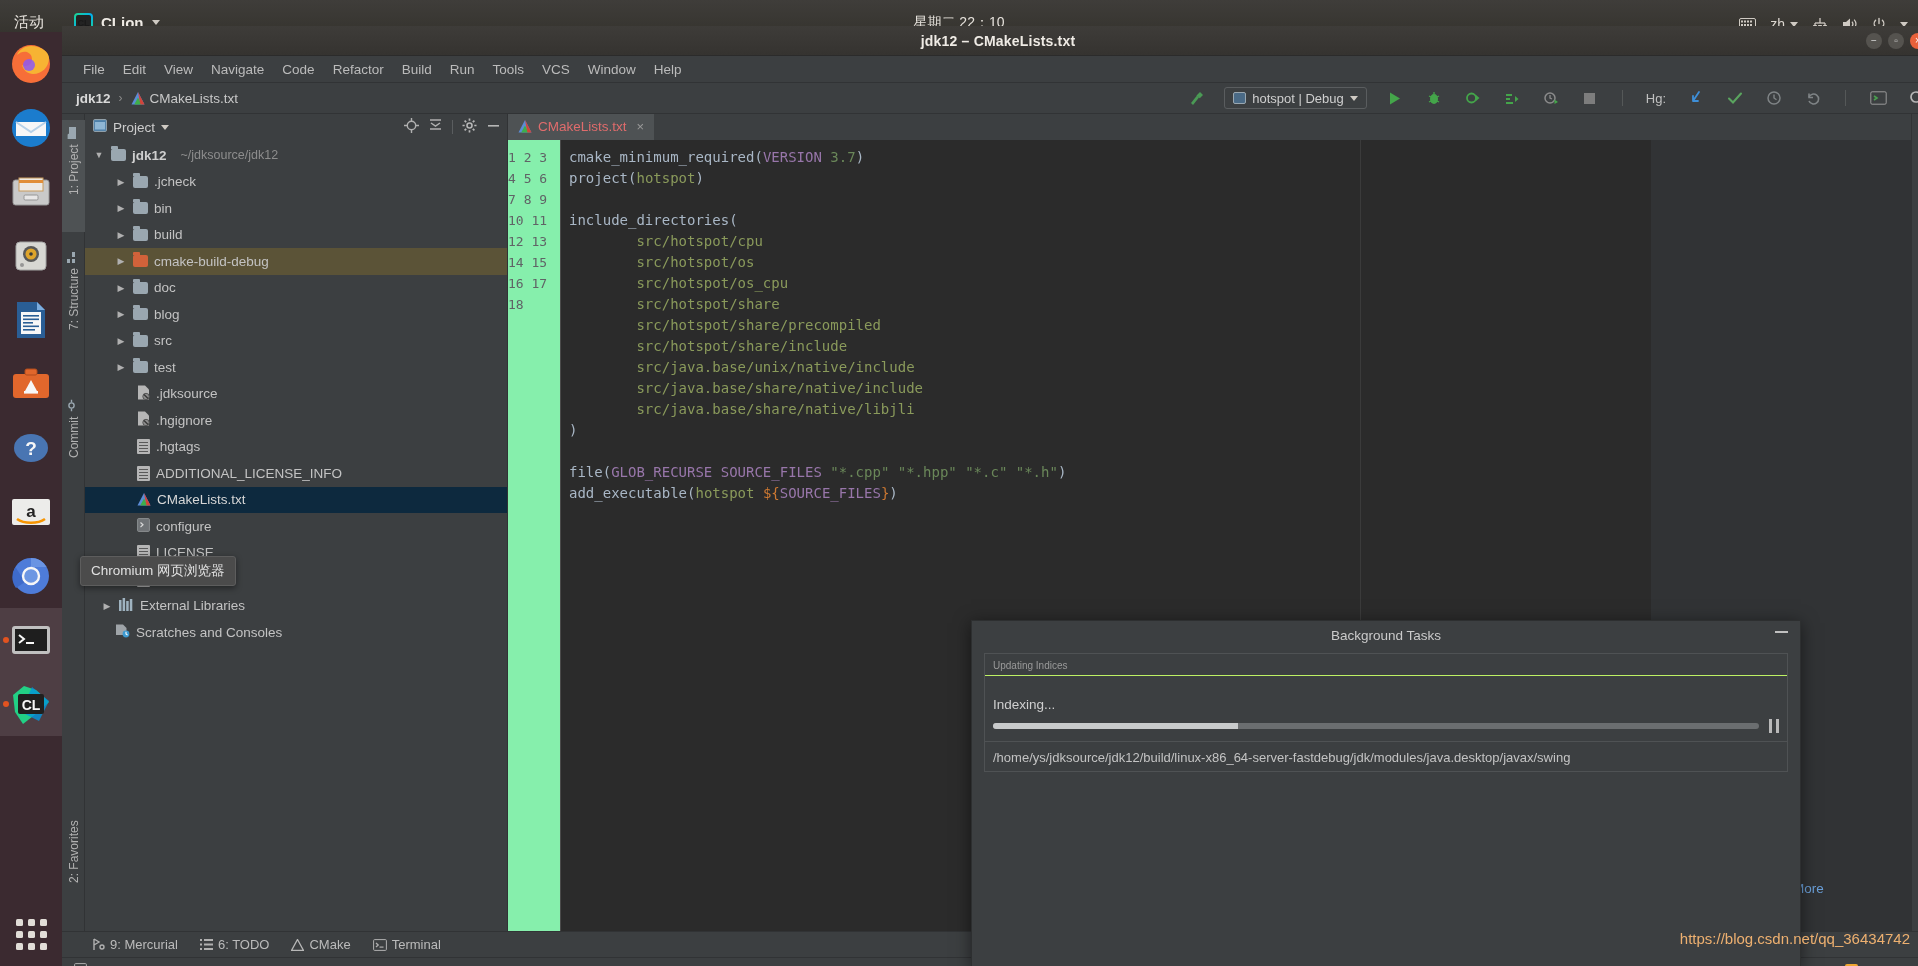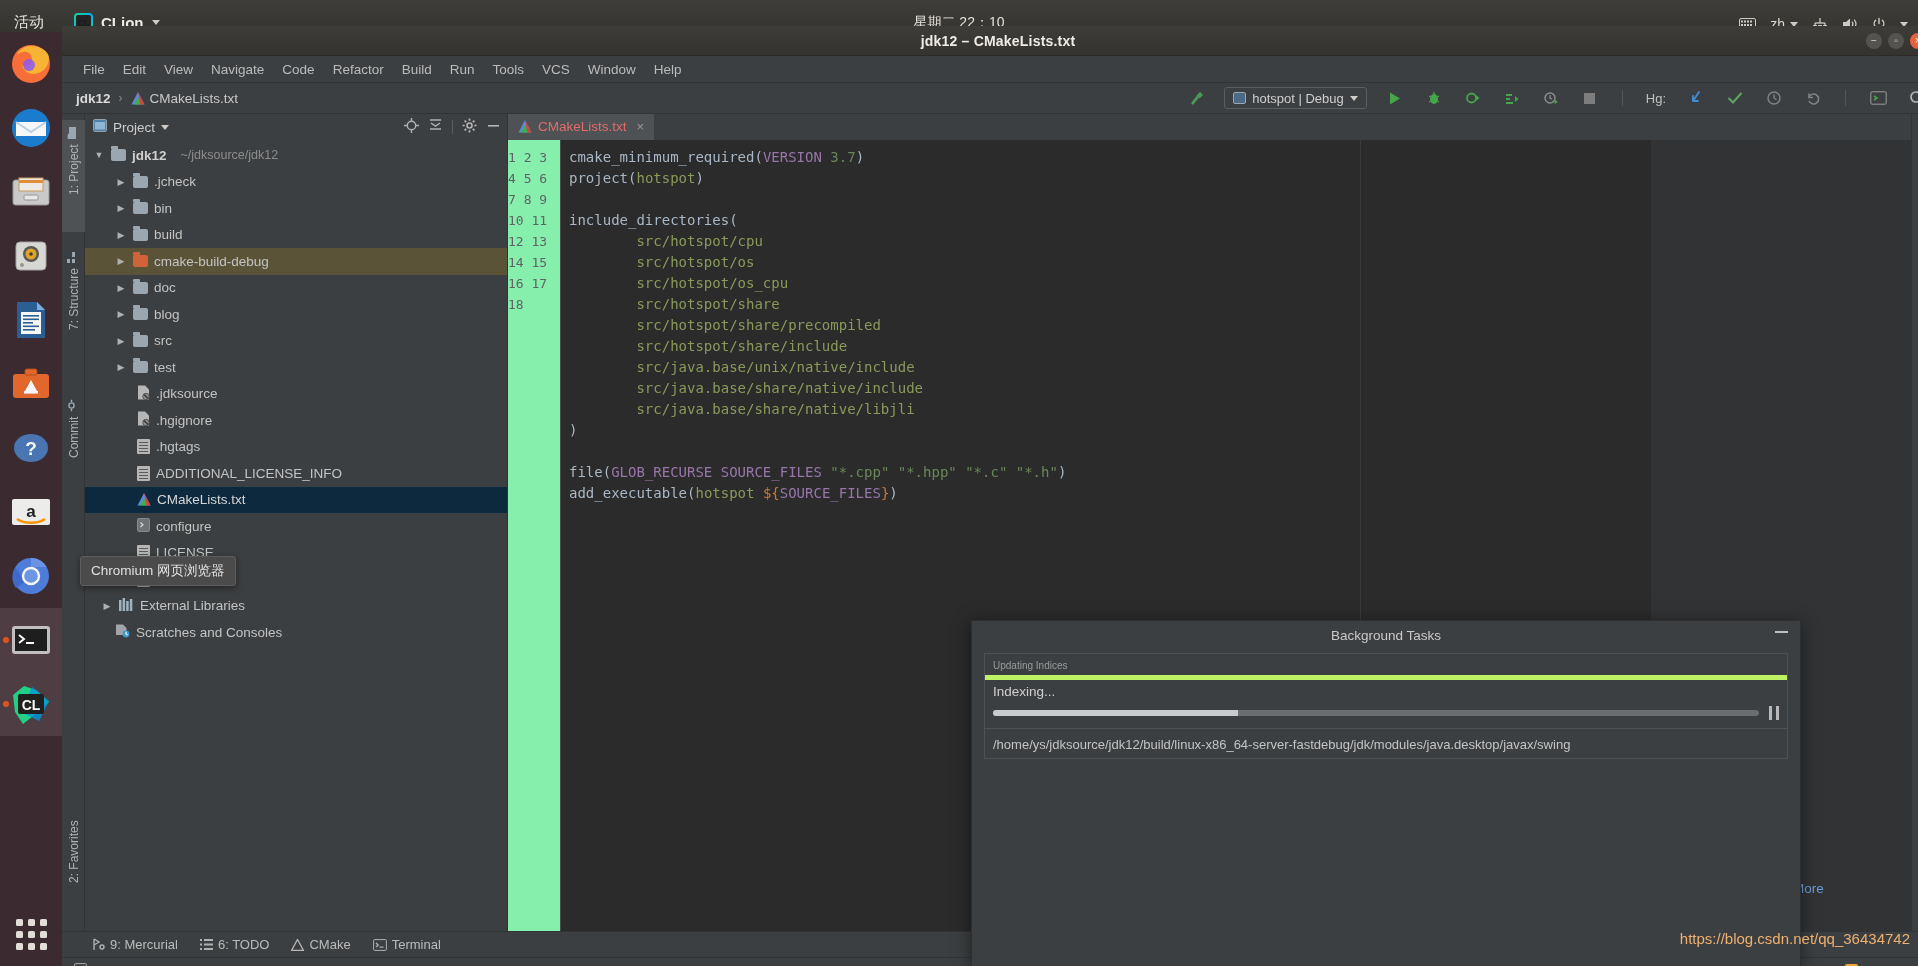--- a/index.html
+++ b/index.html
@@ -198,21 +198,21 @@
 
   
   .bt-dialog {
     position: absolute; left: 971px; top: 620px; width: 830px; height: 347px;
     background: #3c3f41; border: 1px solid #2d2f30; box-shadow: 0 3px 16px rgba(0,0,0,0.5);
   }
   .bt-title { height: 28px; display:flex; align-items:center; justify-content:center; position: relative; font-size: 13.5px; color: #cacaca; }
   .bt-min { position: absolute; right: 12px; top: 10px; width: 13px; height: 2px; background: #c0c0c0; }
   .bt-inner { margin: 4px 12px 0 12px; border: 1px solid #4f5254; background: #3c3f41; }
   .bt-group-label { font-size: 10px; color: #9a9a9a; padding: 6px 8px 4px 8px; }
-  .bt-task { border-top: 5px solid #bef264; padding: 4px 8px 8px 8px; }
+  .bt-task { border-top: 1px solid #bef264; padding: 21px 8px 8px 8px; }
   .bt-task-name { font-size: 13.5px; color: #cfcfcf; margin-bottom: 7px; }
   .bt-progress-row { display: flex; align-items: center; gap: 10px; }
   .bt-progress { flex: 1; height: 6px; background: #6b6e70; border-radius: 3px; overflow: hidden; }
   .bt-progress > div { height: 6px; background: #c8cacb; }
   .bt-pause { width: 10px; height: 14px; position: relative; }
   .bt-pause::before, .bt-pause::after { content:""; position:absolute; top:0; width:3px; height:14px; background:#b9b9b9; }
   .bt-pause::before { left: 0; } .bt-pause::after { right: 0; }
   .bt-path { font-size: 13px; color: #c3c3c3; padding: 8px 8px 6px 8px; border-top: 1px solid #4f5254; white-space: nowrap; overflow: hidden;}
 
   

